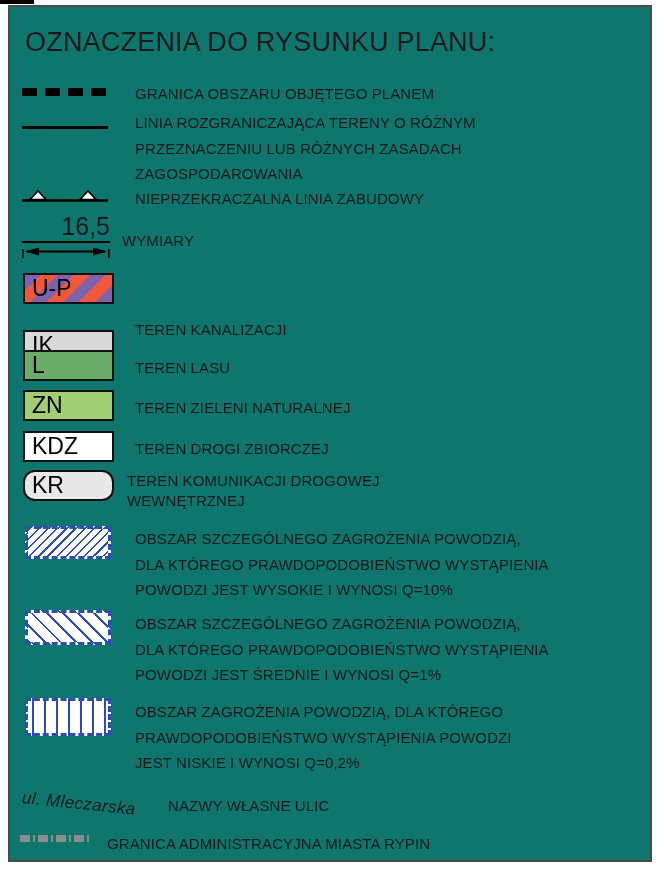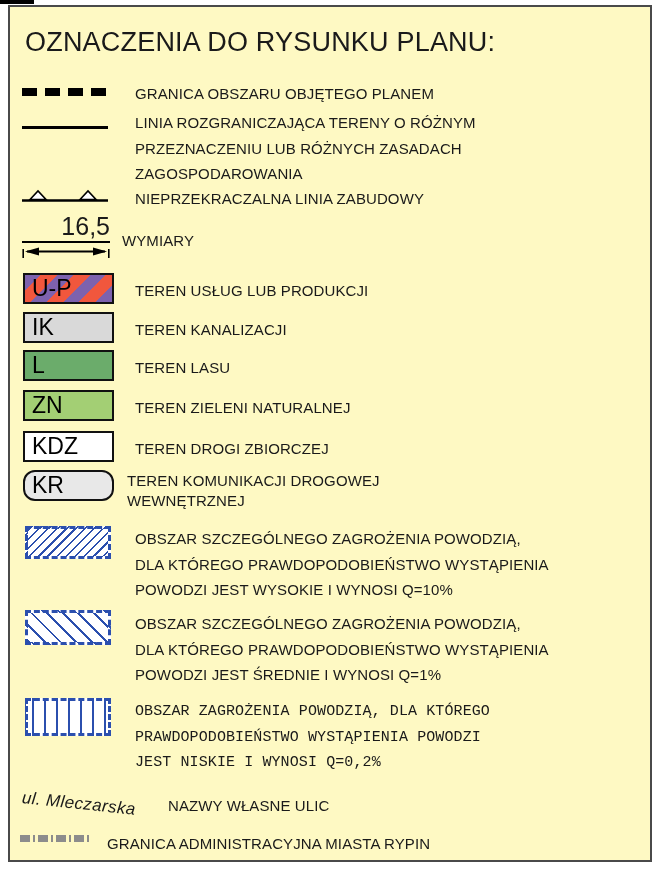--- a/index.html
+++ b/index.html
@@ -4,21 +4,21 @@
 <style>
   html,body{margin:0;padding:0;}
   body{
     width:664px;height:896px;position:relative;background:#ffffff;
     font-family:"Liberation Sans", sans-serif;color:#1a1a1a;overflow:hidden;
     -webkit-font-smoothing:antialiased;
   }
   .crop-remnant{position:absolute;left:0;top:0;width:34px;height:4px;background:#000;}
   .legend-box{
     position:absolute;left:8px;top:5px;width:644px;height:857px;
-    border:2px solid #4a4a4a;background:#fef9c3;box-sizing:border-box;
+    border:2px solid #4a4a4a;background:#0f766e;box-sizing:border-box;
   }
   .abs{position:absolute;}
   .lbl{font-size:15px;line-height:25.5px;letter-spacing:.1px;white-space:nowrap;}
   .title{font-size:27px;letter-spacing:.2px;white-space:nowrap;}
 
   
   .sym-dash{left:12px;top:81px;width:86px;height:8px;
     background:repeating-linear-gradient(90deg,#000 0 15px,transparent 15px 23px);}
   .sym-solid{left:12px;top:119px;width:86px;height:3px;background:#000;}
   .sym-setback{left:12px;top:181px;width:86px;height:15px;}
@@ -26,21 +26,21 @@
   .dim-value{display:block;font-size:25px;line-height:28px;border-bottom:2px solid #000;padding-bottom:1px;}
   .dim-arrow{display:block;margin-top:2px;}
 
   
   .zone-swatch{
     width:80px;height:27px;border:2px solid #111;left:13px;
     font-size:23px;line-height:27px;padding-left:7px;box-sizing:content-box;
     color:#000;
   }
   .sw-up{background:repeating-linear-gradient(135deg,#7d62ae 0 11px,#f1573d 11px 23px);}
-  .sw-ik{background:#d9d9d9;}
+  .sw-ik{background:#d9d9d9;margin-top:18px;}
   .sw-l{background:#6bac6b;}
   .sw-zn{background:#a3cf74;}
   .sw-kdz{background:#ffffff;}
   .sw-kr{background:#e8e8e8;}
 
   
   .flood-swatch{left:15px;width:80px;border:3px dashed #2b4fae;box-sizing:content-box;background-color:#fff;}
   .fl-1{top:519px;height:27px;
     background-image:repeating-linear-gradient(135deg,#2b4fae 0 1.6px,transparent 1.6px 6.5px);}
   .fl-2{top:603px;height:29px;
@@ -90,21 +90,20 @@
       <line x1="5" y1="6.5" x2="83" y2="6.5" stroke="#000" stroke-width="2"></line>
       <polygon points="3,6.5 17,2.5 17,10.5" fill="#000"></polygon>
       <polygon points="85,6.5 71,2.5 71,10.5" fill="#000"></polygon>
     </svg>
   </div>
   <div class="abs lbl" style="left:112px;top:221px;">WYMIARY</div>
 
   <div class="abs zone-swatch sw-up" style="top:266px;">
     <span>U-P</span>
   </div>
-  <div class="abs lbl" style="left:125px;top:271px;">TEREN USŁUG LUB PRODUKCJI</div>
 
   <div class="abs zone-swatch sw-ik" style="top:305px;">
     <span>IK</span>
   </div>
   <div class="abs lbl" style="left:125px;top:310px;">TEREN KANALIZACJI</div>
 
   <div class="abs zone-swatch sw-l" style="top:343px;">
     <span>L</span>
   </div>
   <div class="abs lbl" style="left:125px;top:348px;">TEREN LASU</div>
@@ -135,21 +134,21 @@
   </div>
 
   <div class="abs flood-swatch fl-2"></div>
   <div class="abs lbl" style="left:125px;top:604px;">
     <div>OBSZAR SZCZEGÓLNEGO ZAGROŻENIA POWODZIĄ,</div>
     <div>DLA KTÓREGO PRAWDOPODOBIEŃSTWO WYSTĄPIENIA</div>
     <div>POWODZI JEST ŚREDNIE I WYNOSI Q=1%</div>
   </div>
 
   <div class="abs flood-swatch fl-3"></div>
-  <div class="abs lbl" style="left:125px;top:692px;font-family:Liberation Mono, monospace;">
+  <div class="abs lbl" style="left:125px;top:692px;">
     <div>OBSZAR ZAGROŻENIA POWODZIĄ, DLA KTÓREGO</div>
     <div>PRAWDOPODOBIEŃSTWO WYSTĄPIENIA POWODZI</div>
     <div>JEST NISKIE I WYNOSI Q=0,2%</div>
   </div>
 
   <div class="abs street-sample">ul. Mleczarska</div>
   <div class="abs lbl" style="left:158px;top:786px;">NAZWY WŁASNE ULIC</div>
 
   <div class="abs sym-admin"></div>
   <div class="abs lbl" style="left:97px;top:824px;">GRANICA ADMINISTRACYJNA MIASTA RYPIN</div>

